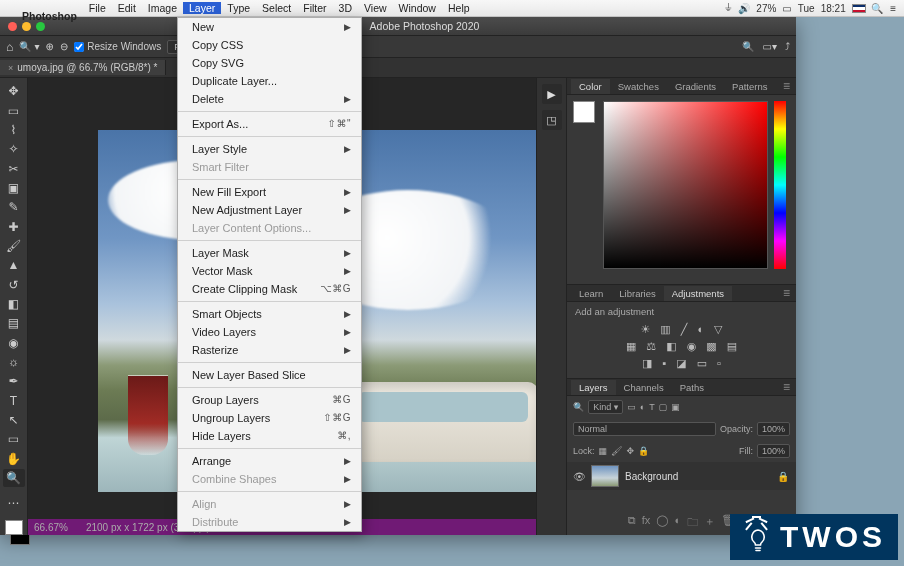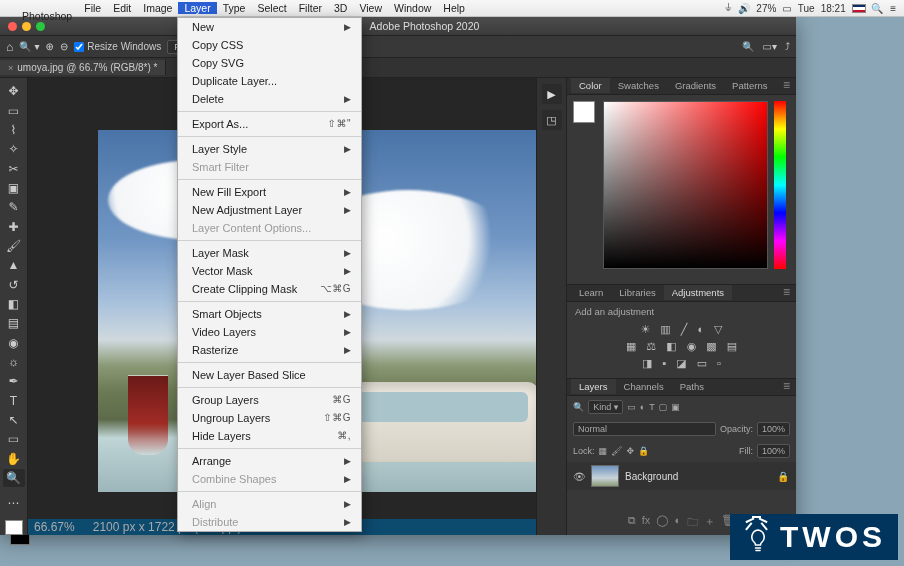--- a/index.html
+++ b/index.html
@@ -1,21 +1,21 @@
 <!DOCTYPE html>
 <html><head>
 <meta charset="utf-8">
 <style>
 * { margin:0; padding:0; box-sizing:border-box; font-family: -apple-system, "Helvetica Neue", Arial, sans-serif; }
 body { width:904px; height:566px; background:#8aa5b5; overflow:hidden; position:relative; }
 
 
 .mac-bar { position:absolute; top:0; left:0; right:0; height:17px; background:linear-gradient(#f7f7f7,#e8e8e8); border-bottom:1px solid #c3c3c3; display:flex; font-size:10.5px; color:#222; align-items:center; z-index:500; }
 .mac-bar .apple { width:16px; text-align:center; font-size:11px; }
-.mac-bar .appname { font-weight:400; padding:0 6px;margin-top:16px; }
+.mac-bar .appname { font-weight:700; padding:0 6px;margin-top:16px; }
 .mac-bar .m { padding:0 6px; cursor:default; }
 .mac-bar .m.sel { background:#2a5fd4; color:#fff; }
 .mac-bar .right { margin-left:auto; display:flex; gap:6px; padding-right:8px; align-items:center; font-size:10px; color:#333;}
 .mac-bar .right span { white-space:nowrap; }
 .flag{display:inline-block;width:14px;height:9px;background:linear-gradient(#0b2e6b 0 33%,#fff 33% 66%,#c8102e 66%);border:0.5px solid #888;}
 
 
 .app { position:absolute; top:17px; left:0; width:796px; height:518px; background:#323232; box-shadow:0 5px 20px rgba(0,0,0,.4); }
 .titlebar { height:19px; background:linear-gradient(#4c4c4c,#3b3b3b); display:flex; align-items:center; color:#ddd; font-size:10.5px; border-bottom:1px solid #222; }
 .dots { display:flex; gap:5px; padding:0 8px; }
@@ -47,29 +47,29 @@
 .canvas{position:absolute;left:70px;top:52px;width:444px;height:362px;background:linear-gradient(#4a74a8 0%,#7096c4 30%,#a9c2dc 48%,#cfd9de 58%,#8b9a76 65%,#6c7b54 72%,#5d6b4a 80%,#bfd5d6 85%,#9db6bb 100%);}
 
 .cloud{position:absolute;background:radial-gradient(circle at 40% 40%,#fff 0%,#f3f5f7 55%,rgba(255,255,255,0) 70%);border-radius:50%;filter:blur(1px);} 
 .c1{left:10px;top:30px;width:180px;height:80px;}
 .c2{left:200px;top:60px;width:220px;height:120px;}
 .c3{left:80px;top:110px;width:120px;height:60px;opacity:.8;}
 .glass{position:absolute;left:30px;top:245px;width:40px;height:80px;background:linear-gradient(#6b1a18,#a02b25 60%,rgba(255,255,255,.3));border-radius:0 0 16px 16px;border-top:1px solid rgba(255,255,255,.4);}
 .tub{position:absolute;left:250px;bottom:30px;width:190px;height:80px;background:linear-gradient(#f0ece3,#d6d1c5);border-radius:10px 10px 0 0;box-shadow:inset 0 6px 10px rgba(0,0,0,.15);}
 .tub .inner{position:absolute;left:10px;right:10px;top:10px;height:30px;background:#a9c4cb;border-radius:6px;}
 
-.statusbar{position:absolute;left:0;right:0;bottom:0;height:16px;background:#0c4a6e;color:#aaa;font-size:12px;display:flex;align-items:center;gap:18px;padding:0 6px;}
+.statusbar{position:absolute;left:0;right:0;bottom:0;height:16px;background:#701a75;color:#aaa;font-size:10px;display:flex;align-items:center;gap:18px;padding:0 6px;}
 
 
 .rstrip{width:30px;background:#323232;border-left:1px solid #222;display:flex;flex-direction:column;align-items:center;padding-top:6px;gap:6px;}
 .rstrip .ic{width:20px;height:20px;background:#2b2b2b;border-radius:2px;display:flex;align-items:center;justify-content:center;color:#ccc;font-size:11px;}
 .rstrip .ic.play{color:#ddd;}
 
 .rpanels{width:230px;background:#383838;border-left:1px solid #222;display:flex;flex-direction:column;}
-.phead{display:flex;gap:0;background:#2e2e2e;border-bottom:1px solid #222;font-size:9.5px;color:#aaa;align-items:flex-start;padding-left:4px;height:17px;}
+.phead{display:flex;gap:0;background:#2e2e2e;border-bottom:1px solid #222;font-size:9.5px;color:#aaa;align-items:center;padding-left:4px;height:17px;}
 .phead .ptab{padding:2px 8px;cursor:default;}
 .phead .ptab.act{background:#383838;color:#ddd;}
 .phead .menu{margin-left:auto;padding:0 6px;color:#888;font-size:12px;}
 
 
 .colorpanel{height:190px;background:#383838;position:relative;border-bottom:1px solid #222;}
 .cp-swatch{position:absolute;left:6px;top:6px;width:22px;height:22px;background:#fff;border:1px solid #888;}
 .cp-swatch::after{content:"";position:absolute;left:5px;top:5px;width:22px;height:22px;background:#000;border:1px solid #888;z-index:-1;}
 .cp-spectrum{position:absolute;left:36px;top:6px;right:28px;height:168px;background:linear-gradient(to bottom,rgba(0,0,0,0),#000),linear-gradient(to right,#fff,#ff0000);border:1px solid #555;}
 .cp-hue{position:absolute;right:10px;top:6px;width:12px;height:168px;background:linear-gradient(#ff0000,#ffff00,#00ff00,#00ffff,#0000ff,#ff00ff,#ff0000);}

